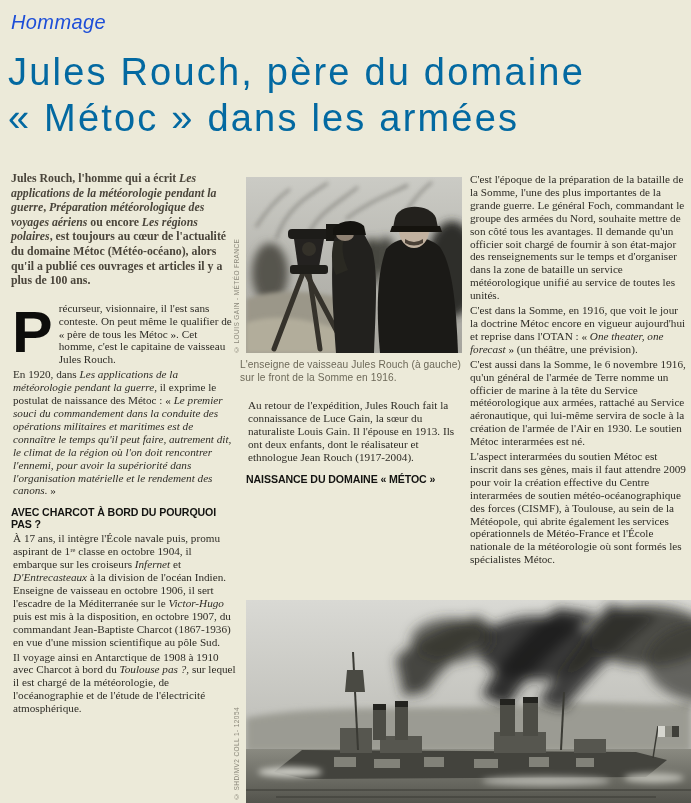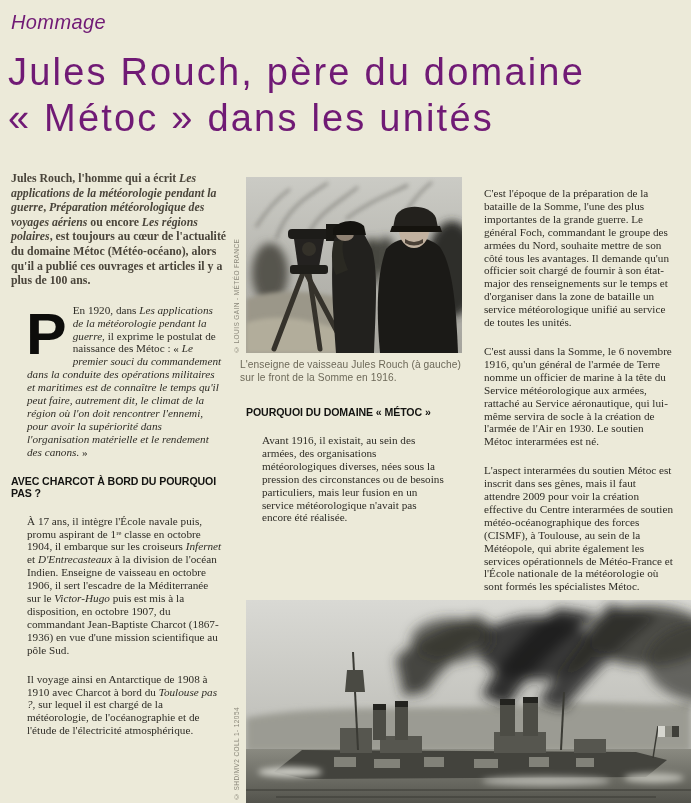--- a/index.html
+++ b/index.html
@@ -4,35 +4,35 @@
 <style>
   *{margin:0;padding:0;box-sizing:border-box}
   html,body{background:#d8d5c4}
   body{display:flex;justify-content:center}
   #page{
     position:relative;width:691px;height:803px;background:#ECEAD9;overflow:hidden;
     font-family:"Liberation Serif","DejaVu Serif",serif;color:#2e2c26;
   }
   .kicker{
     position:absolute;left:11px;top:11px;
-    font:italic 400 20px "Liberation Sans",sans-serif;color:#701a75;letter-spacing:.4px;
+    font:italic 400 20px "Liberation Sans",sans-serif;color:#1d4ed8;letter-spacing:.4px;
   }
   .title{
     position:absolute;left:8px;top:49px;width:660px;
     font-family:"Liberation Sans",sans-serif;font-weight:300;
-    font-size:38px;line-height:46px;color:#701a75;letter-spacing:2.2px;
+    font-size:38px;line-height:46px;color:#0369a1;letter-spacing:2.2px;
   }
   .title .tl{display:block;white-space:nowrap}
   .col{position:absolute;top:171px;font-size:11.2px;line-height:12.9px;text-align:left}
   #col1{left:11px;width:227px}
   #col3{left:468px;width:221px}
   .intro{
     font-size:11.8px;line-height:14.6px;font-weight:700;color:#4a453b;margin-bottom:14px;
   }
-  p.body{margin:16px;color:#2e2c26}
+  p.body{margin:2px;color:#2e2c26}
   .subhead{
     font-family:"Liberation Sans",sans-serif;font-weight:700;font-size:10.6px;
     line-height:12px;letter-spacing:-.1px;color:#131311;margin:9px 0 2px;
   }
   .dropcap{
     float:left;font-family:"Liberation Sans",sans-serif;font-weight:900;
     font-size:58px;line-height:52px;color:#0d0d0b;margin:4px 7px 0 0;transform:scaleX(1.05);
   }
   .photo{position:absolute;overflow:hidden;background:#9a9a94}
   .photo svg{display:block;width:100%;height:100%}
@@ -58,26 +58,26 @@
 </style>
 </head>
 <body>
 
 <div id="page">
 
   <div class="kicker">Hommage</div>
 
   <h1 class="title">
     <span class="tl">Jules Rouch, père du domaine</span>
-    <span class="tl">« Métoc » dans les unités</span>
+    <span class="tl">« Métoc » dans les armées</span>
   </h1>
 
   <div id="col1" class="col">
     <p class="intro">Jules Rouch, l'homme qui a écrit <i>Les applications de la météorologie pendant la guerre</i>, <i>Préparation météorologique des voyages aériens</i> ou encore <i>Les régions polaires</i>, est toujours au cœur de l'actualité du domaine Métoc (Météo-océano), alors qu'il a publié ces ouvrages et articles il y a plus de 100 ans.</p>
-    <p class="body"><span class="dropcap">P</span></p>
+    <p class="body"><span class="dropcap">P</span><span>récurseur, visionnaire, il l'est sans conteste. On peut même le qualifier de « père de tous les Métoc ». Cet homme, c'est le capitaine de vaisseau Jules Rouch.</span></p>
     <p class="body">En 1920, dans <i>Les applications de la météorologie pendant la guerre</i>, il exprime le postulat de naissance des Métoc : « <i>Le premier souci du commandement dans la conduite des opérations militaires et maritimes est de connaître le temps qu'il peut faire, autrement dit, le climat de la région où l'on doit rencontrer l'ennemi, pour avoir la supériorité dans l'organisation matérielle et le rendement des canons.</i> »</p>
     <h2 class="subhead">AVEC CHARCOT À BORD DU POURQUOI PAS ?</h2>
     <p class="body">À 17 ans, il intègre l'École navale puis, promu aspirant de 1ʳᵉ classe en octobre 1904, il embarque sur les croiseurs <i>Infernet</i> et <i>D'Entrecasteaux</i> à la division de l'océan Indien. Enseigne de vaisseau en octobre 1906, il sert l'escadre de la Méditerranée sur le <i>Victor-Hugo</i> puis est mis à la disposition, en octobre 1907, du commandant Jean-Baptiste Charcot (1867-1936) en vue d'une mission scientifique au pôle Sud.</p>
     <p class="body">Il voyage ainsi en Antarctique de 1908 à 1910 avec Charcot à bord du <i>Toulouse pas ?</i>, sur lequel il est chargé de la météorologie, de l'océanographie et de l'étude de l'électricité atmosphérique.</p>
   </div>
 
   <div class="vcredit" id="credit1">© LOUIS GAIN - MÉTÉO FRANCE</div>
   <div class="photo" id="photo1">
     <svg viewBox="0 0 216 176" preserveAspectRatio="none" aria-hidden="true">
       <defs>
@@ -132,26 +132,27 @@
         <ellipse cx="168" cy="53" rx="15" ry="18" fill="#c2b2a0"></ellipse>
         <path d="M159,62 Q168,68 177,62 L177,66 Q168,71 159,66 Z" fill="#4a4036"></path>
         <path d="M149,41 C153,26 184,26 190,41 L192,51 L147,51 Z" fill="#23211d"></path>
         <path d="M146,49 L194,49 L196,55 L144,55 Z" fill="#15130e"></path>
       </g>
     </svg>
   </div>
   <div class="caption" id="caption1">L'enseigne de vaisseau Jules Rouch (à gauche) sur le front de la Somme en 1916.</div>
 
   <div id="col2text">
-    <h2 class="subhead">POURQUOI DU DOMAINE « MÉTOC »</h2>
-    <p class="body">Avant 1916, il existait, au sein des armées, des organisations météorologiques diverses, nées sous la pression des circonstances ou de besoins particuliers, mais leur fusion en un service météorologique n'avait pas encore été réalisée.</p>
+    <p class="body">Au retour de l'expédition, Jules Rouch fait la connaissance de Luce Gain, la sœur du naturaliste Louis Gain. Il l'épouse en 1913. Ils ont deux enfants, dont le réalisateur et ethnologue Jean Rouch (1917-2004).</p>
+    <h2 class="subhead">NAISSANCE DU DOMAINE « MÉTOC »</h2>
   </div>
 
   <div id="col3" class="col">
     <p class="body">C'est l'époque de la préparation de la bataille de la Somme, l'une des plus importantes de la grande guerre. Le général Foch, commandant le groupe des armées du Nord, souhaite mettre de son côté tous les avantages. Il demande qu'un officier soit chargé de fournir à son état-major des renseignements sur le temps et d'organiser dans la zone de bataille un service météorologique unifié au service de toutes les unités.</p>
+    <p class="body">C'est dans la Somme, en 1916, que voit le jour la doctrine Métoc encore en vigueur aujourd'hui et reprise dans l'OTAN : « <i>One theater, one forecast</i> » (un théâtre, une prévision).</p>
     <p class="body">C'est aussi dans la Somme, le 6 novembre 1916, qu'un général de l'armée de Terre nomme un officier de marine à la tête du Service météorologique aux armées, rattaché au Service aéronautique, qui lui-même servira de socle à la création de l'armée de l'Air en 1930. Le soutien Métoc interarmées est né.</p>
     <p class="body">L'aspect interarmées du soutien Métoc est inscrit dans ses gènes, mais il faut attendre 2009 pour voir la création effective du Centre interarmées de soutien météo-océanographique des forces (CISMF), à Toulouse, au sein de la Météopole, qui abrite également les services opérationnels de Météo-France et l'École nationale de la météorologie où sont formés les spécialistes Métoc.</p>
   </div>
 
   <div class="vcredit" id="credit2">© SHD/MV2 COLL 1- 12054</div>
   <div class="photo" id="photo2">
     <svg viewBox="0 0 445 203" preserveAspectRatio="none" aria-hidden="true">
       <defs>
         <linearGradient id="sky2" x1="0" y1="0" x2="0" y2="1">
           <stop offset="0" stop-color="#d9d9d4"></stop>

